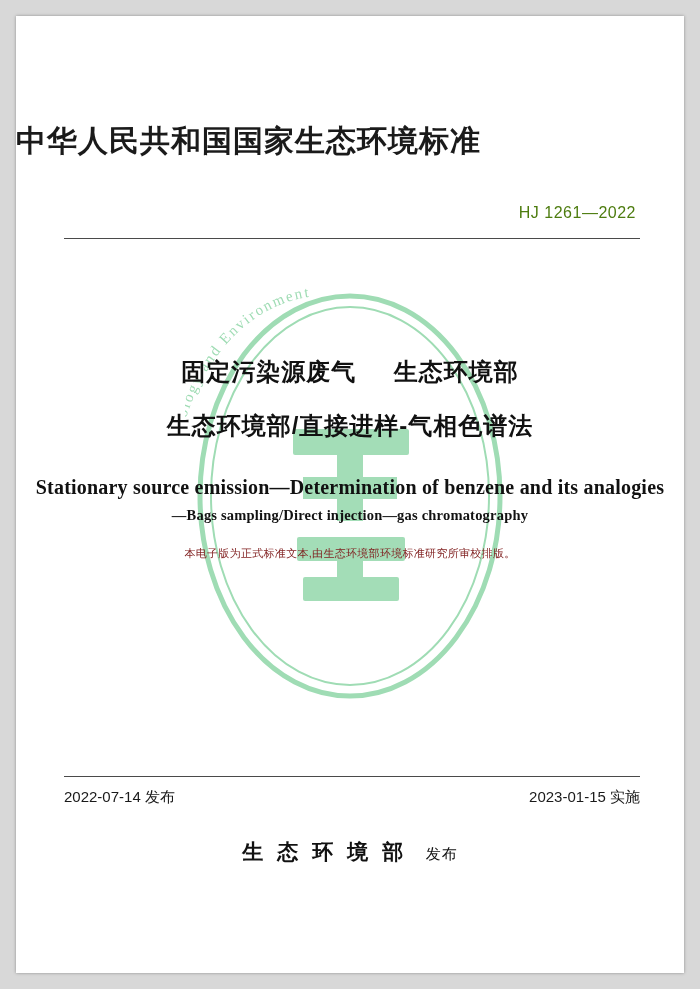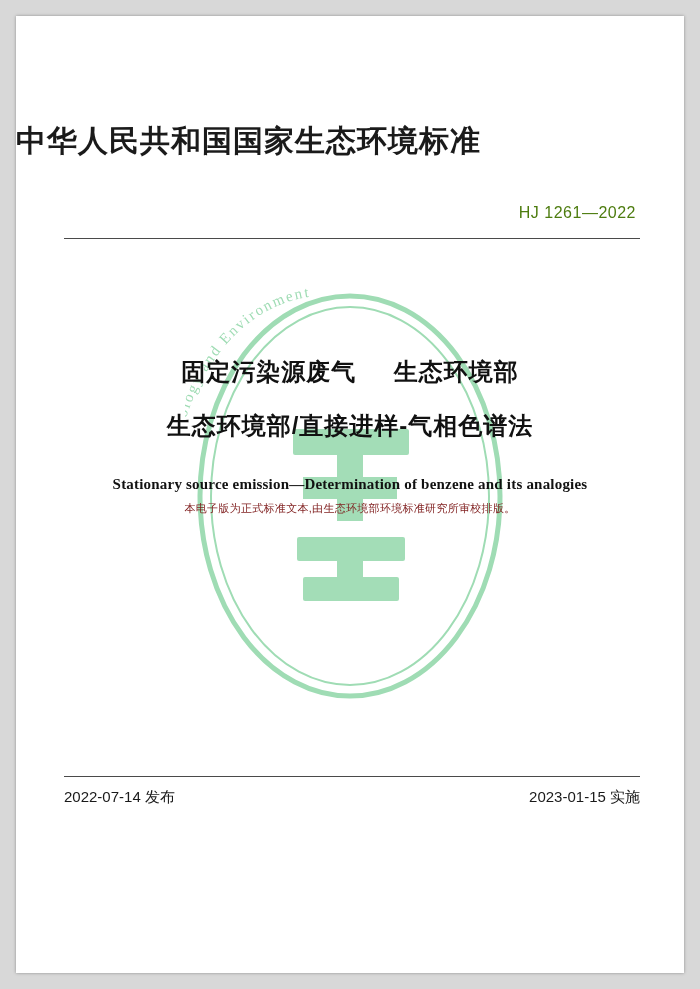--- a/index.html
+++ b/index.html
@@ -104,21 +104,21 @@
     font-family: "Liberation Sans", sans-serif;
     font-weight: bold;
     font-size: 24px;
     color: #111;
     letter-spacing: 1px;
     margin: 0 0 34px 0;
   }
   .en-title {
     font-family: "Liberation Serif", serif;
     font-weight: bold;
-    font-size: 15px;
+    font-size: 20px;
     color: #111;
     margin: 0 0 8px 0;
     letter-spacing: 0.2px;
   }
   .en-title2 {
     font-family: "Liberation Serif", serif;
     font-weight: bold;
     font-size: 14.5px;
     color: #111;
     margin: 0 0 22px 0;
@@ -203,24 +203,29 @@
   </div>
 
   <div class="center-block">
     <div class="cn-title">
       <span>固定污染源废气</span>
       <span class="gap"></span>
       <span>生态环境部</span>
     </div>
     <div class="cn-title2">生态环境部/直接进样-气相色谱法</div>
     <div class="en-title">Stationary source emission—Determination of benzene and its analogies</div>
+    <div class="en-title2">—Bags sampling/Direct injection—gas chromatography</div>
     <div class="note">本电子版为正式标准文本,由生态环境部环境标准研究所审校排版。</div>
   </div>
 
   <div class="rule rule-bottom"></div>
 
   <div class="date-row">
     <span>2022-07-14 发布</span>
     <span>2023-01-15 实施</span>
   </div>
 
+  <div class="publisher">
+    <span class="org">生态环境部</span>
+    <span class="verb">发布</span>
+  </div>
 
 </div>
 
 </body></html>

